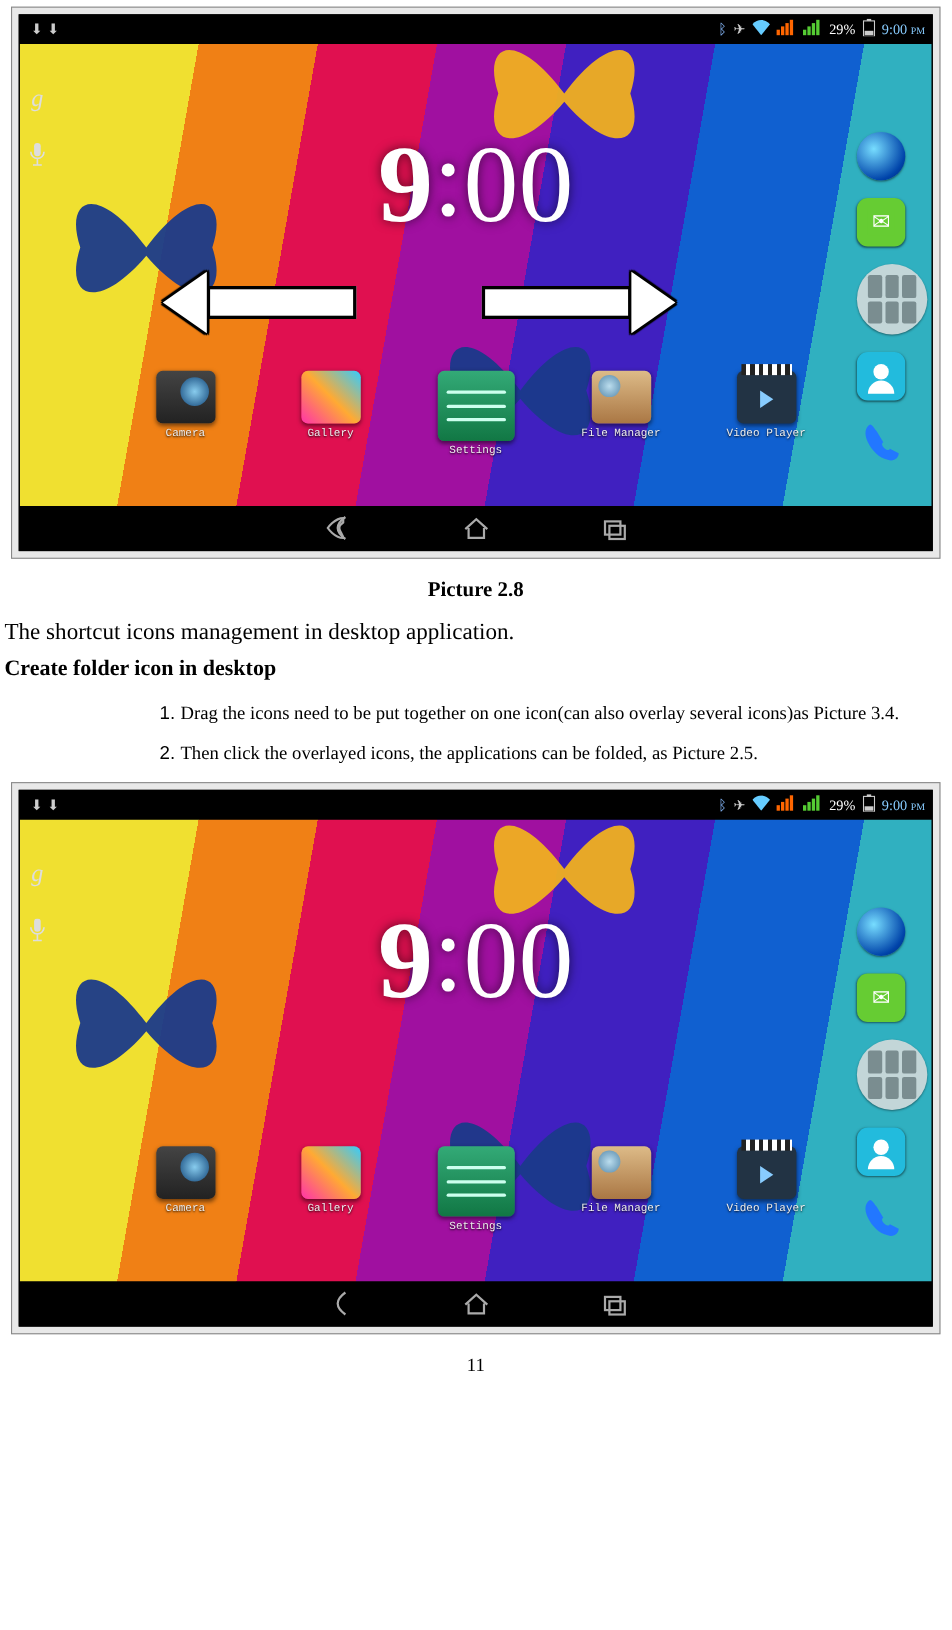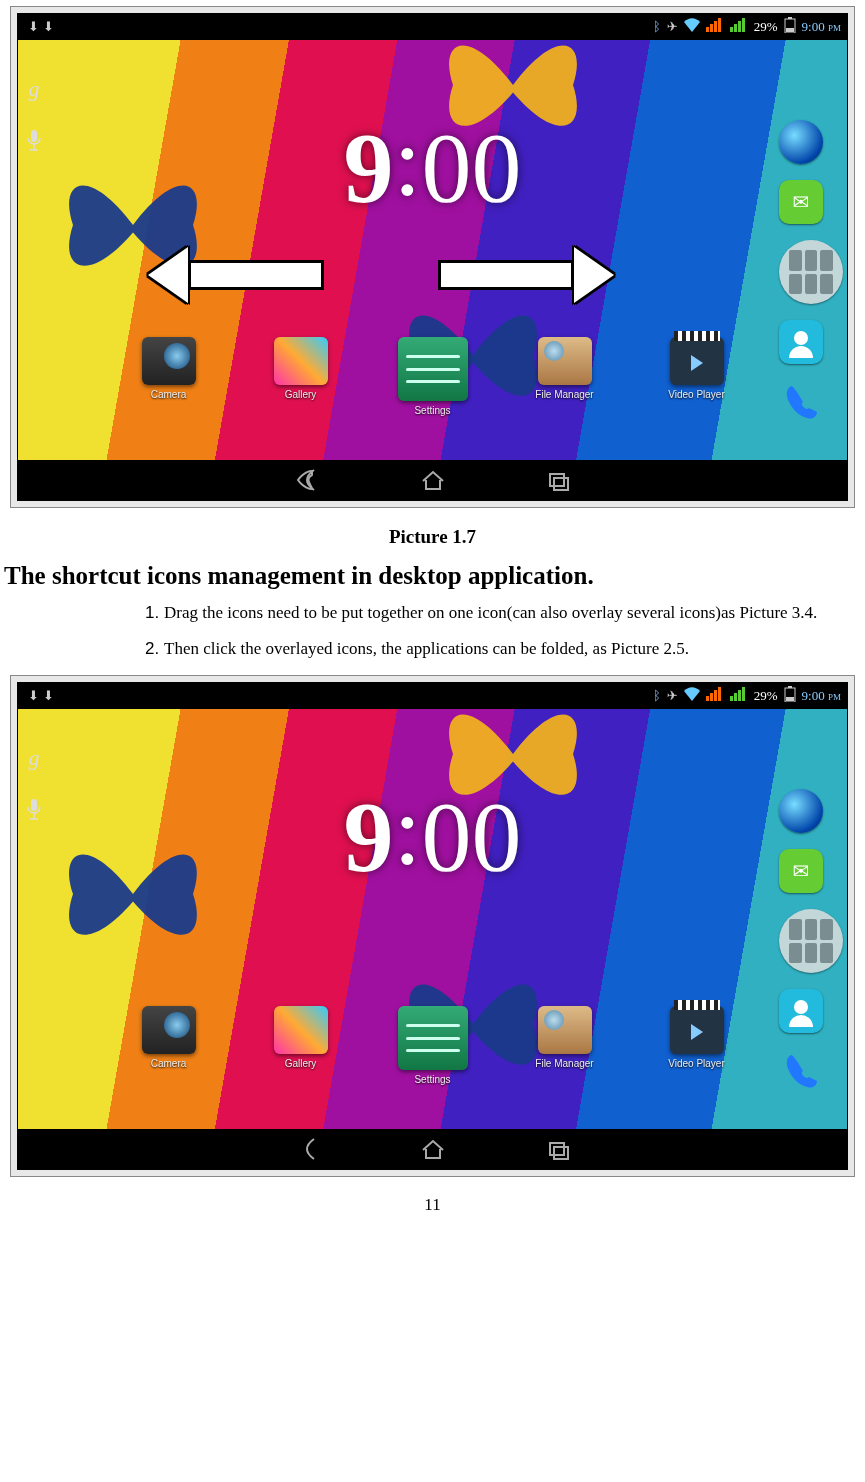--- a/index.html
+++ b/index.html
@@ -23,32 +23,32 @@
   .clock{position:absolute;top:70px;left:50%;transform:translateX(-50%);color:#fff;font-size:100px;font-weight:500;text-shadow:0 0 10px rgba(0,0,0,.6);display:flex;align-items:baseline}
   .clock .h{font-weight:700}
   .clock .c{position:relative;top:-6px}
   .left-strip{position:absolute;left:0;top:30px;display:flex;flex-direction:column;gap:30px;padding:6px 4px}
   .strip-ic{width:24px;height:24px;color:#ddd;font-size:18px;text-align:center}
   .right-strip{position:absolute;right:4px;top:80px;display:flex;flex-direction:column;gap:16px}
   .r-ic{width:44px;height:44px;border-radius:10px;box-shadow:0 1px 2px rgba(0,0,0,.5)}
   .dock{position:absolute;bottom:44px;left:0;right:0;display:flex;justify-content:center;gap:42px;padding:0 20px}
   .app{display:flex;flex-direction:column;align-items:center;gap:4px;width:90px}
   .app .ic{width:54px;height:48px;border-radius:6px;box-shadow:0 2px 4px rgba(0,0,0,.5)}
-  .app .lbl{color:#eee;font-size:10px;font-family:Liberation Sans, sans-serif;text-shadow:0 1px 2px #000}
+  .app .lbl{color:#eee;font-size:10px;font-family:Liberation Mono, monospace;text-shadow:0 1px 2px #000}
   .navbar{height:40px;background:#000;display:flex;justify-content:center;gap:100px;align-items:center}
   .nav-ic{color:#aaa;width:26px;height:26px}
   .swipe-arrow{position:absolute;top:215px;height:40px;display:flex;align-items:center;z-index:20}
   .sa-left{left:130px}
   .sa-right{left:420px}
   .arrow-body{background:#fff;border:3px solid #000;height:24px;width:130px}
   .arrow-head-l{width:0;height:0;border-top:28px solid transparent;border-bottom:28px solid transparent;border-right:40px solid #fff;filter:drop-shadow(2px 0 0 #000) drop-shadow(0 2px 0 #000) drop-shadow(0 -2px 0 #000) drop-shadow(-2px 0 0 #000)}
   .arrow-head-r{width:0;height:0;border-top:28px solid transparent;border-bottom:28px solid transparent;border-left:40px solid #fff;filter:drop-shadow(2px 0 0 #000) drop-shadow(0 2px 0 #000) drop-shadow(0 -2px 0 #000) drop-shadow(-2px 0 0 #000)}
   .caption{text-align:center;font-weight:700;font-size:19px;margin:10px 0 14px 0}
   .section{margin:0 4px}
-  h3{font-size:25px;font-weight:700;margin:12px 0 10px 0}
+  h3{font-size:21px;font-weight:400;margin:12px 0 10px 0}
   h4{font-size:20px;font-weight:700;margin:8px 0 16px 0}
   ol{margin:0 0 14px 0;padding-left:160px;padding-right:8px}
   li{font-family:Arial,sans-serif;font-size:17px;margin-bottom:10px;line-height:1.5}
   li::marker{font-family:Arial,sans-serif}
   li .lt{font-family:"Times New Roman",serif}
   .body-text{margin:8px 4px 18px 4px;text-align:justify;line-height:1.6;font-size:19px;text-indent:22px}
   .pg{text-align:center;font-size:17px;margin-top:6px}
 </style>
 </head>
 <body>
@@ -184,24 +184,25 @@
               <path d="M3 14 L13 5 L23 14 M6 13 V22 H20 V13" fill="none" stroke="#aaa" stroke-width="2"></path>
             </svg></span>
         <span class="nav-ic"><svg viewBox="0 0 26 26">
               <rect x="4" y="7" width="14" height="12" fill="none" stroke="#aaa" stroke-width="2"></rect>
               <rect x="8" y="11" width="14" height="12" fill="none" stroke="#aaa" stroke-width="2"></rect>
             </svg></span>
       </div>
     </div>
   </div>
 
-  <div class="caption">Picture 1.7</div>
+  <div class="caption">Picture 2.8</div>
 
   <div class="section">
     <h3>The shortcut icons management in desktop application.</h3>
+    <h4>Create folder icon in desktop</h4>
     <ol>
       <li><span class="lt">Drag the icons need to be put together on one icon(can also overlay several icons)as Picture 3.4.</span></li>
       <li><span class="lt">Then click the overlayed icons, the applications can be folded, as Picture 2.5.</span></li>
     </ol>
   </div>
 
   <div class="screenshot">
     <div class="tablet">
       <div class="statusbar">
         <div class="left-icons">

